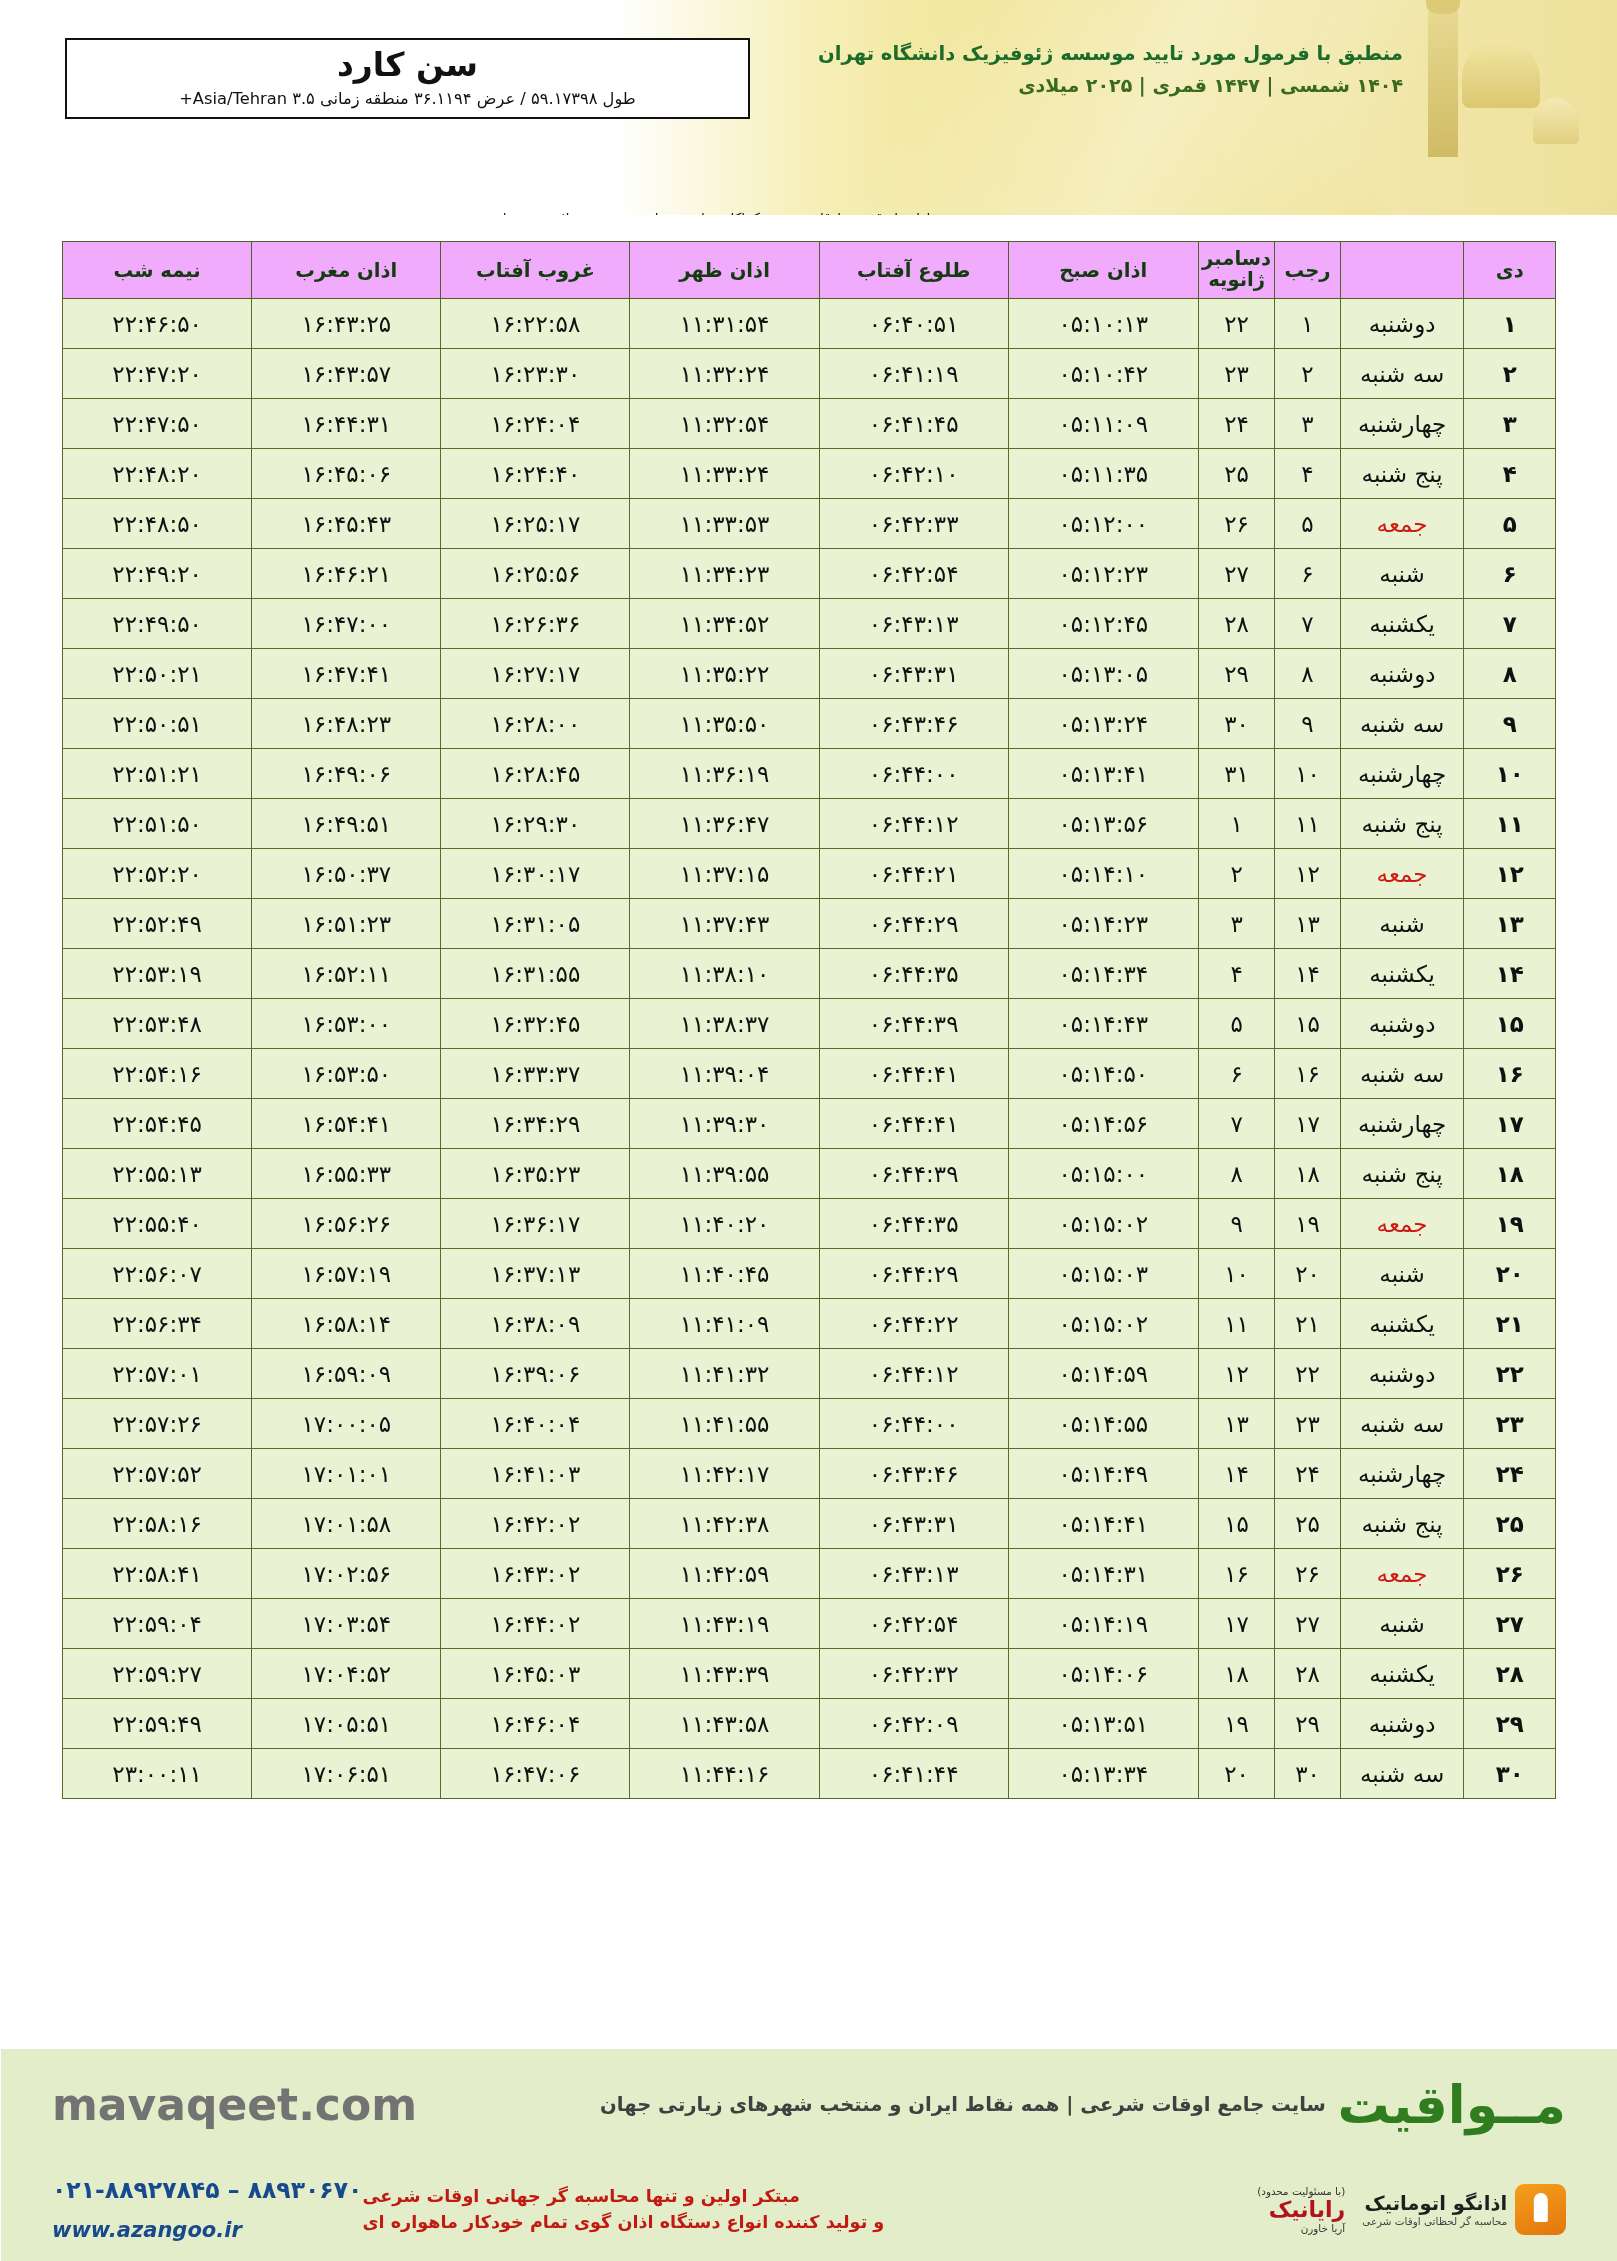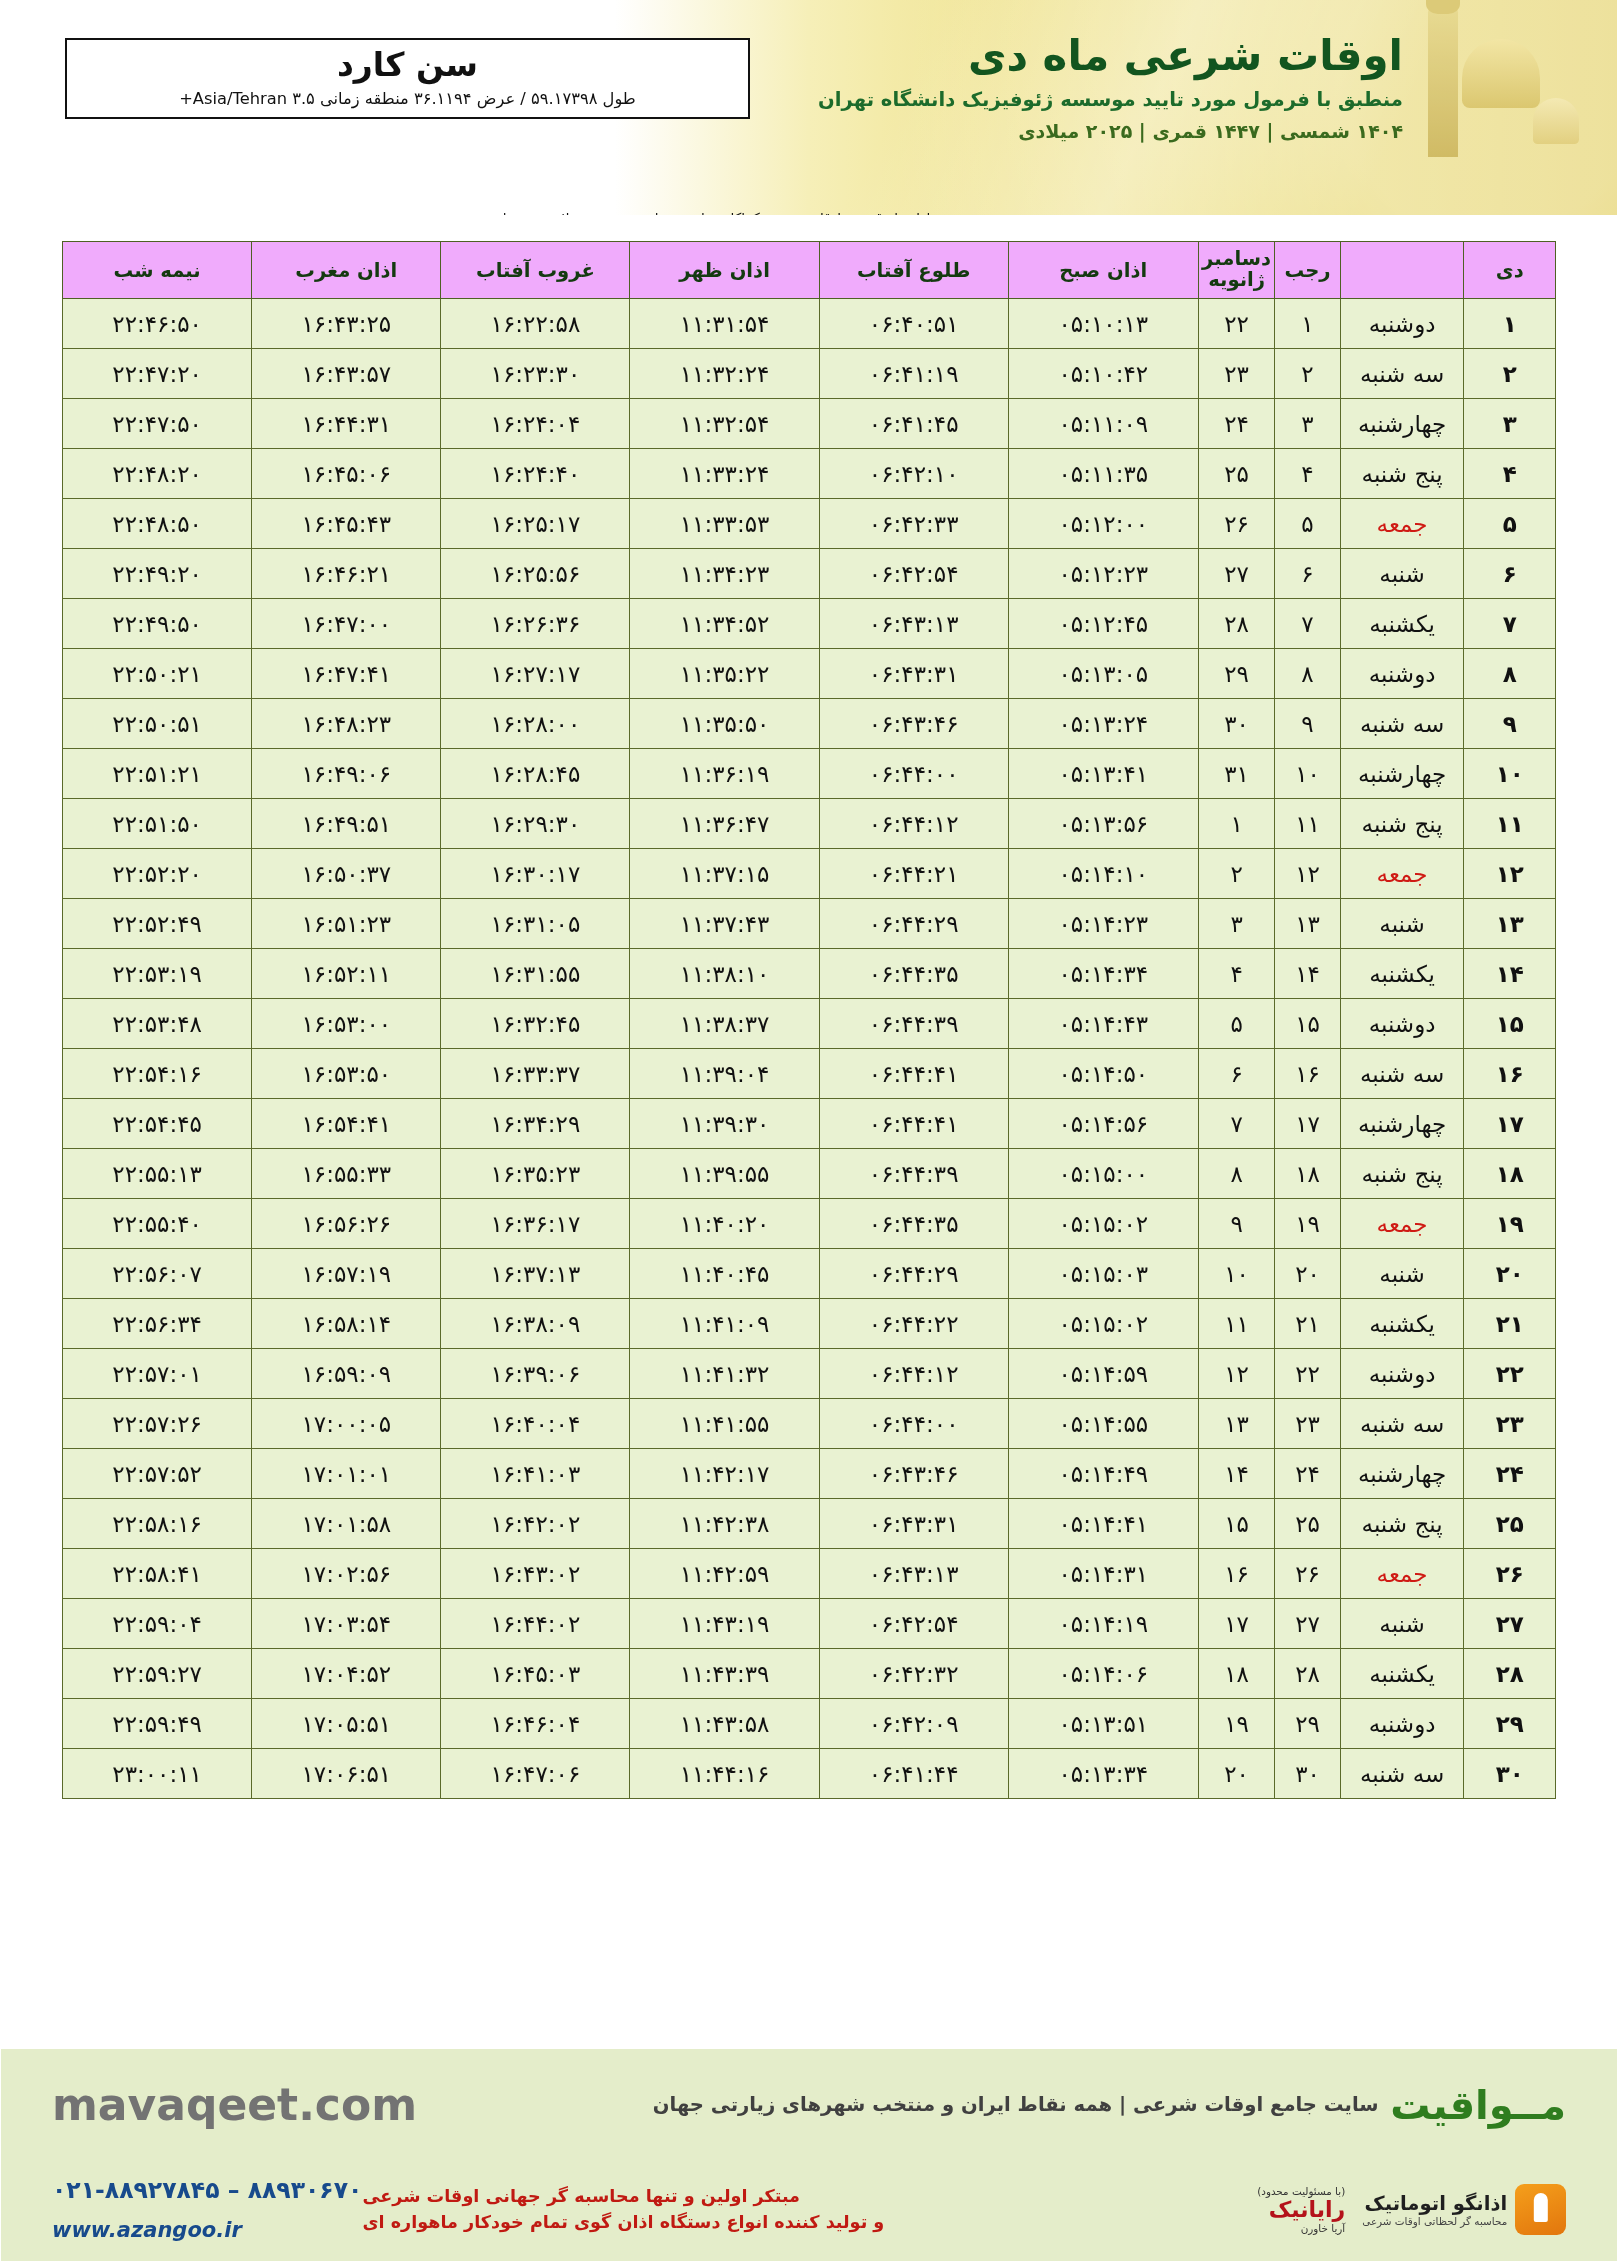--- a/index.html
+++ b/index.html
@@ -197,21 +197,21 @@
   }
   .footer-top {
     height: 111px;
     display: flex;
     align-items: center;
     justify-content: space-between;
     padding: 0 52px;
     direction: rtl;
   }
   .brand-fa {
-    font-size: 40px;
+    font-size: 52px;
     font-weight: bold;
     color: #2f7d1f;
     letter-spacing: 1.3px;
   }
   .brand-tag {
     font-size: 19.6px;
     color: #404040;
     font-weight: bold;
     margin-right: 11.7px;
   }
@@ -280,21 +280,20 @@
 </head>
 <body>
 
 <div class="header">
   <div class="header-deco"></div>
   <div class="dome"></div>
   <div class="dome2"></div>
   <div class="minaret"></div>
 
   <div class="title-block">
-    <div class="main-title">اوقات شرعی ماه دی</div>
     <div class="sub-title">منطبق با فرمول مورد تایید موسسه ژئوفیزیک دانشگاه تهران</div>
     <div class="date-line">۱۴۰۴ شمسی | ۱۴۴۷ قمری | ۲۰۲۵ میلادی</div>
   </div>
 
   <div class="city-box">
     <div class="city-name">سن کارد</div>
     <div class="city-coords">طول ۵۹.۱۷۳۹۸ / عرض ۳۶.۱۱۹۴ منطقه زمانی Asia/Tehran ۳.۵+</div>
   </div>
 
   <div class="note-line">

